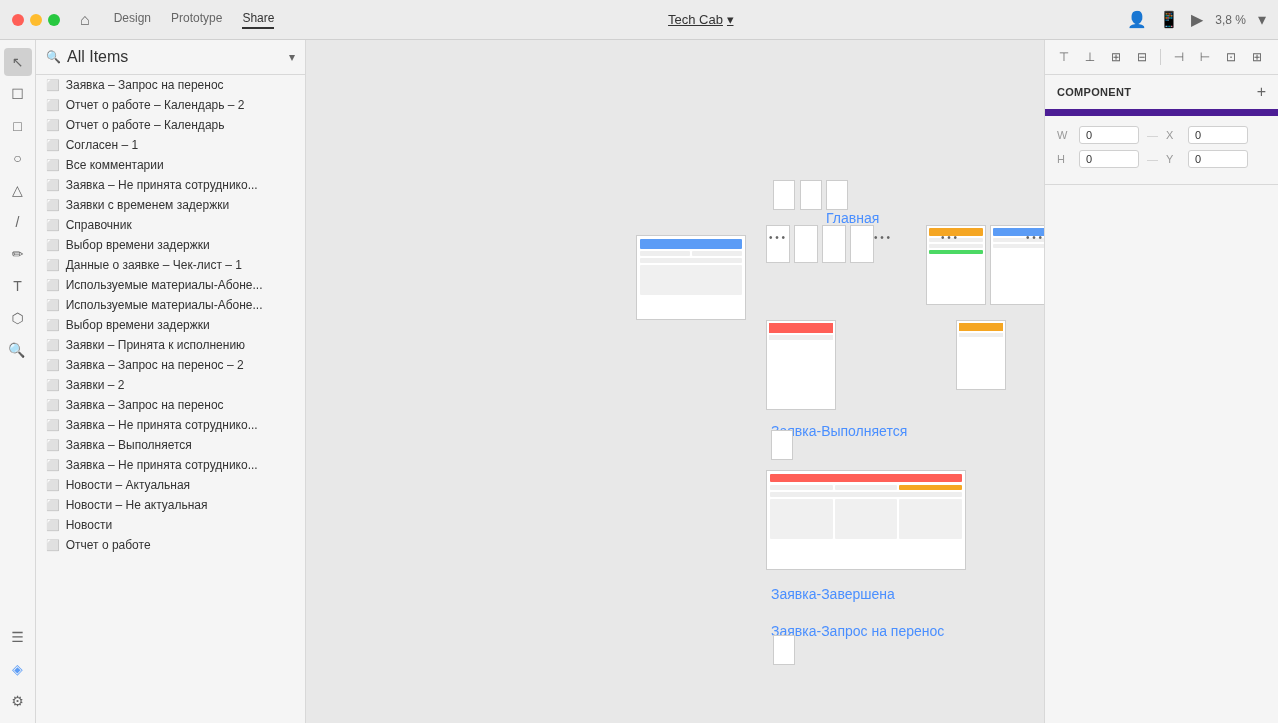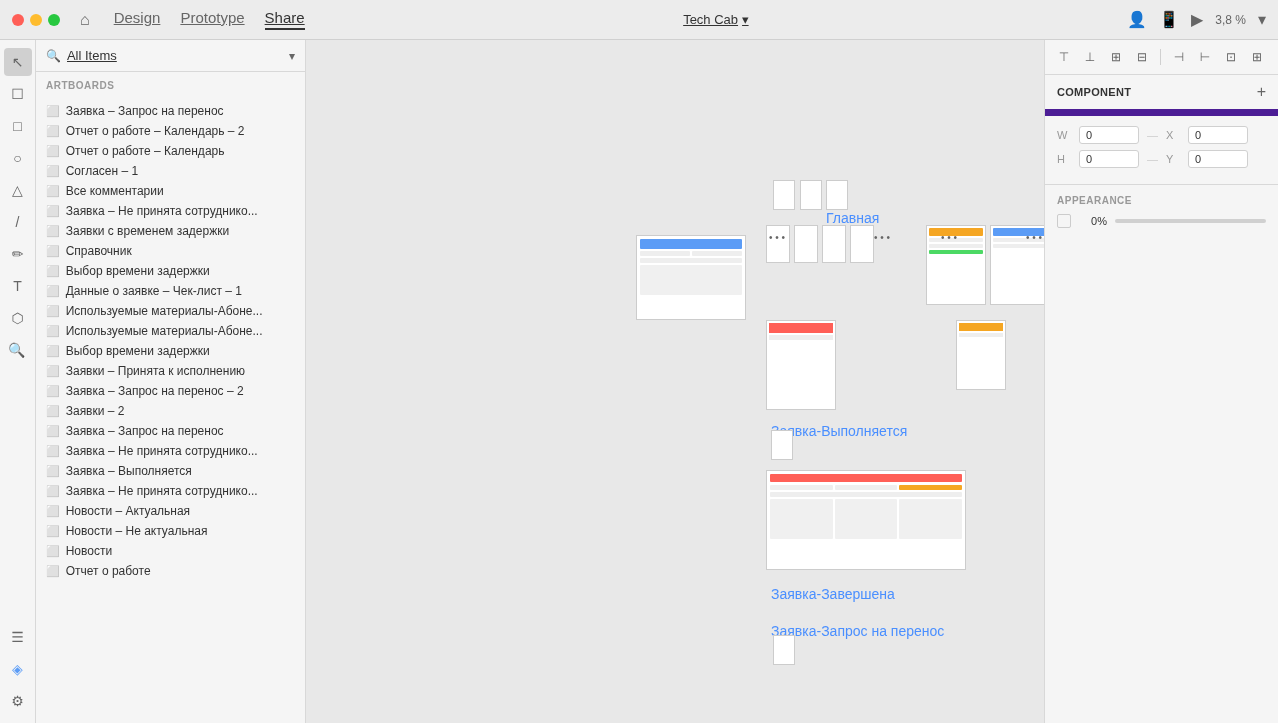--- a/index.html
+++ b/index.html
@@ -16,21 +16,21 @@
       gap: 12px;
       flex-shrink: 0;
     }
     .traffic-lights { display: flex; gap: 6px; align-items: center; }
     .tl { width: 12px; height: 12px; border-radius: 50%; }
     .tl-red { background: #ff5f57; }
     .tl-yellow { background: #febc2e; }
     .tl-green { background: #28c840; }
     .home-icon { margin-left: 8px; font-size: 16px; color: #666; cursor: pointer; }
     .nav-tabs { display: flex; gap: 20px; margin-left: 12px; }
-    .nav-tab { font-size: 15px; color: #666; cursor: pointer; padding-bottom: 2px; text-decoration: underline; }
+    .nav-tab { font-size: 12px; color: #666; cursor: pointer; padding-bottom: 2px; }
     .nav-tab.active { color: #333; border-bottom: 2px solid #333; }
     .title-area { flex: 1; display: flex; justify-content: center; align-items: center; gap: 4px; font-size: 13px; color: #333; font-weight: 500; text-decoration: underline; }
     .right-controls { display: flex; align-items: center; gap: 12px; margin-left: auto; }
     .right-icon { font-size: 16px; color: #666; cursor: pointer; }
     .zoom-text { font-size: 12px; color: #666; }
 
     
     .main-layout { display: flex; flex: 1; overflow: hidden; }
 
     
@@ -62,24 +62,23 @@
       border-bottom: 1px solid #d8d8d8;
       display: flex;
       align-items: center;
       gap: 6px;
       background: #f5f5f5;
     }
     .search-input {
       flex: 1;
       border: none;
       background: transparent;
-      font-size: 13px;
+      font-size: 16px;
       color: #333;
       outline: none;
-      text-decoration: underline;
     }
     .search-chevron { font-size: 12px; color: #666; cursor: pointer; }
 
     
     .artboards-section { padding: 8px 10px 4px; }
     .section-label { font-size: 10px; font-weight: 600; color: #999; letter-spacing: 0.5px; margin-bottom: 6px; }
     .artboard-list { overflow-y: auto; flex: 1; }
     .artboard-item {
       display: flex;
       align-items: center;
@@ -224,23 +223,20 @@
     </div>
 
     <div class="left-sidebar">
 
       <div class="search-bar">
         <span style="font-size:12px;color:#999;">🔍</span>
         <input class="search-input" type="text" value="All Items" style="">
         <span class="search-chevron">▾</span>
       </div>
 
-      <div class="artboards-section">
-        <div class="section-label">ARTBOARDS</div>
-      </div>
 
       <div class="artboard-list">
 
       <div class="artboard-item">
             <span class="artboard-icon">⬜</span>
             <span>Заявка – Запрос на перенос</span>
           </div>
           <div class="artboard-item">
             <span class="artboard-icon">⬜</span>
             <span>Отчет о работе – Календарь – 2</span>
@@ -495,22 +491,14 @@
       <div class="prop-row">
         <span class="prop-label">H</span>
         <input class="prop-value" type="text" value="0" style="">
         <span class="prop-connector">—</span>
         <span class="prop-label">Y</span>
         <input class="prop-value" type="text" value="0" style="">
       </div>
     </div>
 
 
-    <div class="appearance-section">
-      <div class="section-label" style="margin-bottom:8px;">APPEARANCE</div>
-      <div class="appearance-row">
-        <div class="check-icon"></div>
-        <span class="opacity-val">0%</span>
-        <div class="opacity-bar"></div>
-      </div>
-    </div>
   </div>
 </div>
 
 </body></html>

